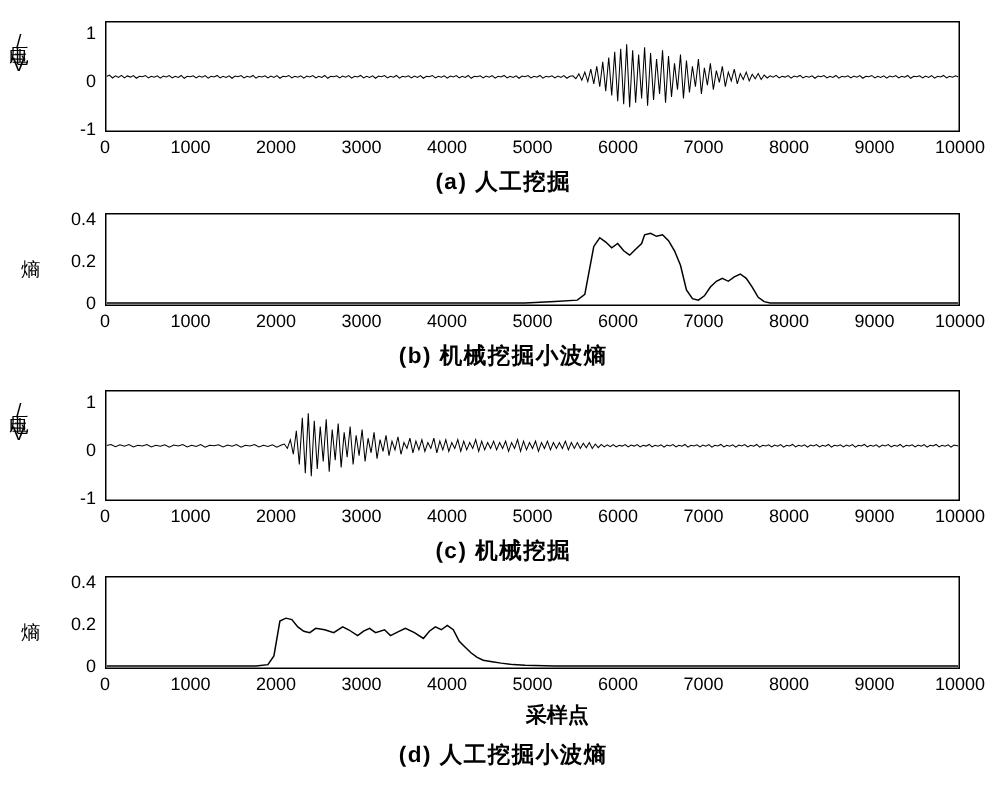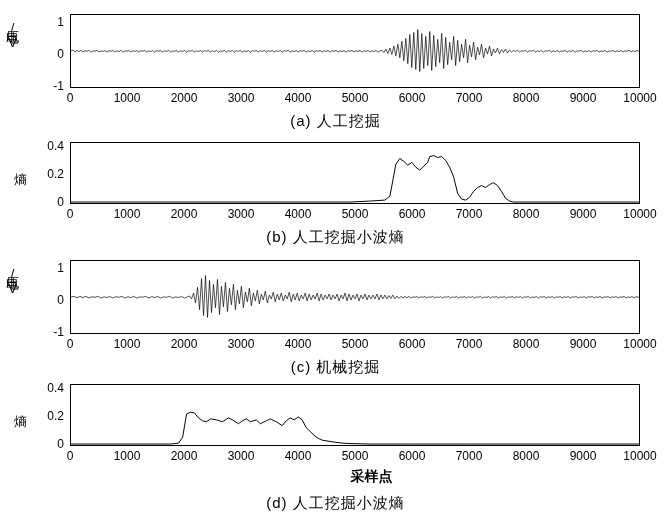--- a/index.html
+++ b/index.html
@@ -43,21 +43,21 @@
   .xtick{
     position:absolute;
     font-size:12px;
     text-align:center;
     line-height:1;
     transform:translateX(-50%);
   }
   .caption{
     position:absolute;
     font-size:15px;
-    font-weight:normal;
+    font-weight:bold;
     text-align:center;
     width:100%;
     left:0;
     letter-spacing:1px;
   }
   .xaxis-title{
     position:absolute;
     font-size:14px;
     font-weight:bold;
     text-align:center;
@@ -120,21 +120,21 @@
     <div class="xtick" style="left:184px;top:208px;">2000</div>
     <div class="xtick" style="left:241px;top:208px;">3000</div>
     <div class="xtick" style="left:298px;top:208px;">4000</div>
     <div class="xtick" style="left:355px;top:208px;">5000</div>
     <div class="xtick" style="left:412px;top:208px;">6000</div>
     <div class="xtick" style="left:469px;top:208px;">7000</div>
     <div class="xtick" style="left:526px;top:208px;">8000</div>
     <div class="xtick" style="left:583px;top:208px;">9000</div>
     <div class="xtick" style="left:640px;top:208px;">10000</div>
 
-    <div class="caption" style="top:228px;">(b)  人工挖掘小波熵</div>
+    <div class="caption" style="top:228px;">(b)  机械挖掘小波熵</div>
   </div>
 
   <div class="panel">
     <div class="ylab" style="left:6px;top:266px;height:70px;">电压/V</div>
 
     <div class="ytick" style="left:42px;top:262px;width:22px;">1</div>
     <div class="ytick" style="left:42px;top:294px;width:22px;">0</div>
     <div class="ytick" style="left:38px;top:326px;width:26px;">-1</div>
 
     <div class="plotbox" style="left:70px;top:260px;width:570px;height:74px;">

